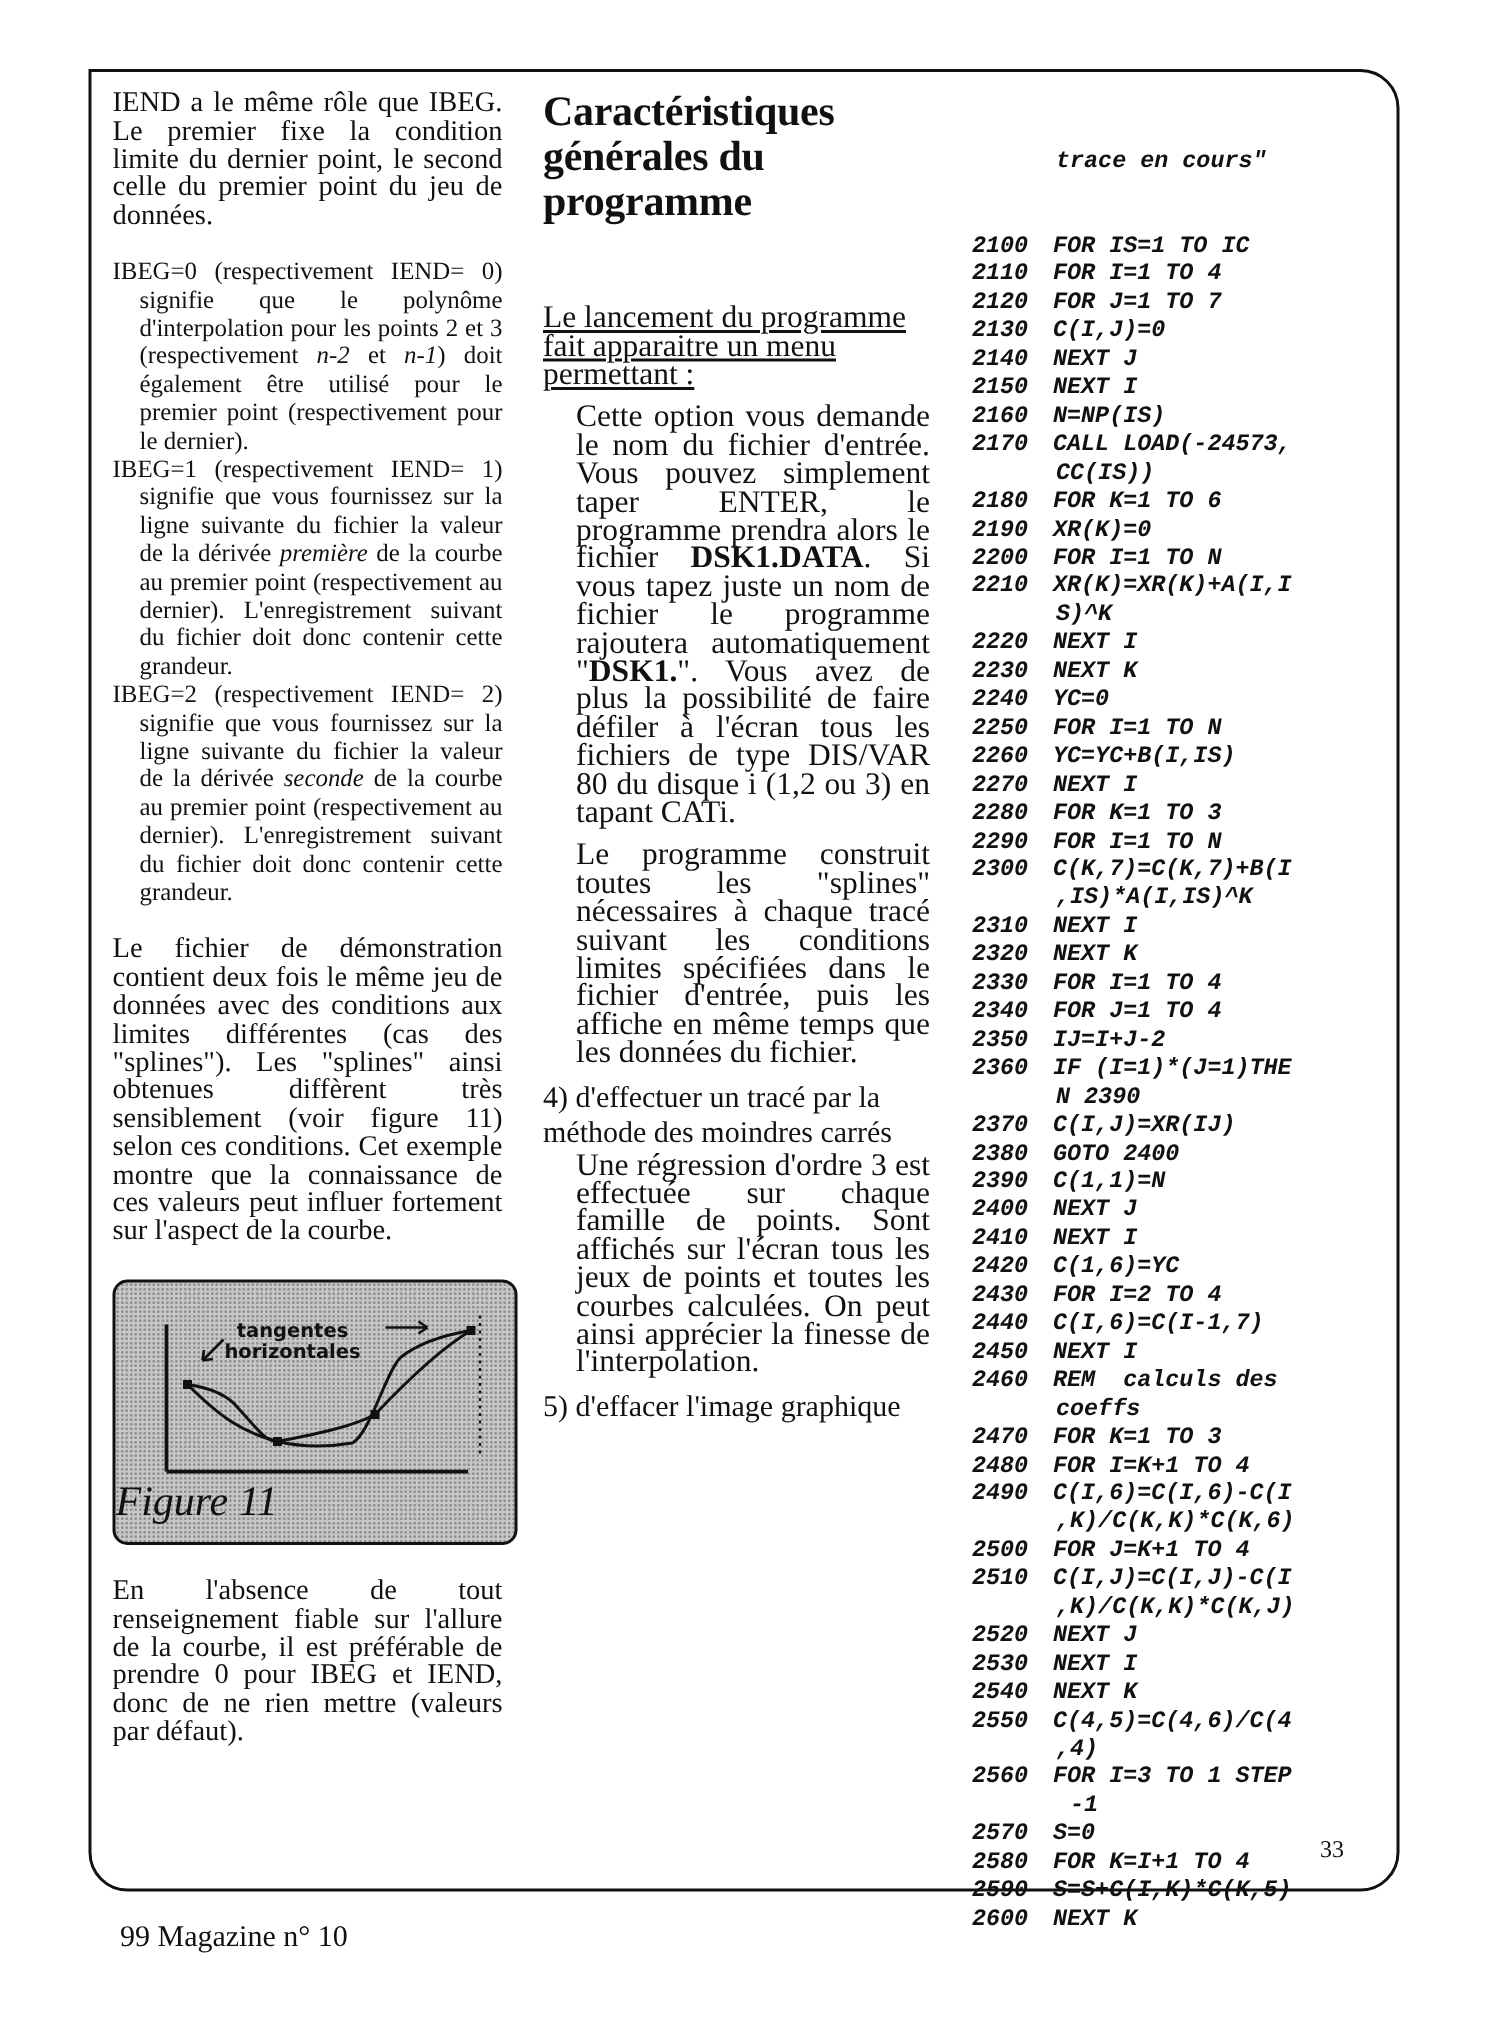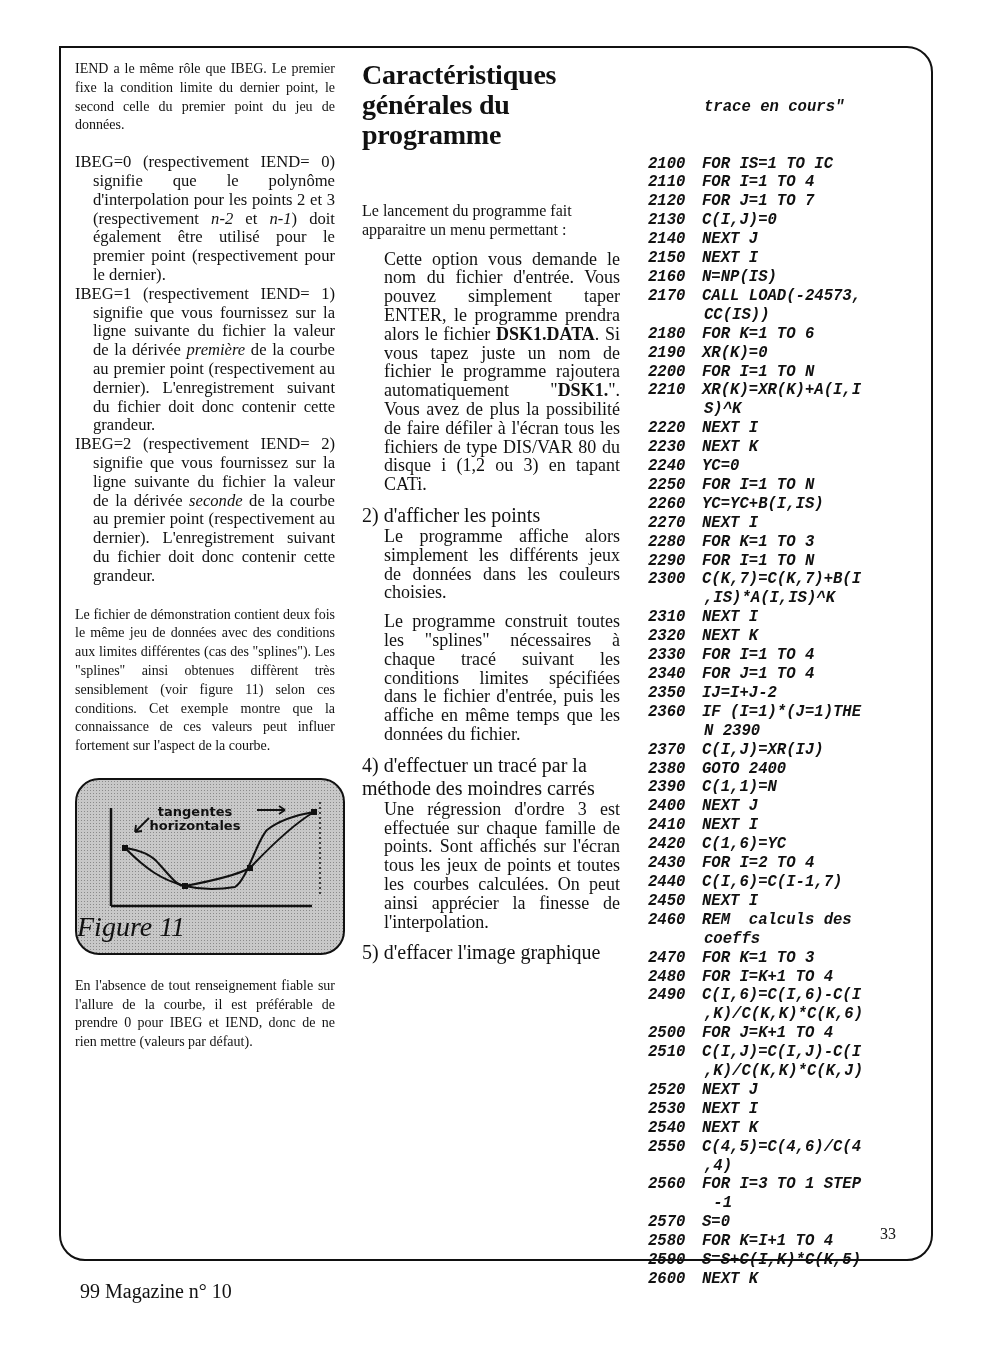--- a/index.html
+++ b/index.html
@@ -4,38 +4,38 @@
 <style>
   html, body { margin: 0; padding: 0; background: #ffffff; }
   body { width: 1000px; height: 1345px; position: relative; overflow: hidden;
          font-family: "Liberation Serif", serif; color: #111; }
   .frame { position: absolute; left: 59px; top: 46px; width: 874px; height: 1215px;
            border: 2.5px solid #111; border-radius: 0 26px 26px 26px; box-sizing: border-box; }
   .col { position: absolute; top: 60px; }
   .col1 { left: 75px; width: 260px; }
   .col2 { left: 362px; width: 262px; }
   .col3 { left: 648px; width: 270px; }
-  .para { font-size: 14px; line-height: 18.8px; text-align: justify; margin: 0; }
+  .para { font-size: 19px; line-height: 18.8px; text-align: justify; margin: 0; }
   .defs { margin-top: 18px; }
   .def { font-size: 16.6px; line-height: 18.8px; text-align: justify;
          padding-left: 18px; text-indent: -18px; margin: 0; }
   .gap { height: 20px; }
   h1.title { font-size: 28px; line-height: 30px; font-weight: bold; margin: 0 0 52px 0; letter-spacing: -0.2px; }
-  .intro { font-size: 16px; line-height: 18.8px; margin: 0 0 10px 0; }
+  .intro { font-size: 21px; line-height: 18.8px; margin: 0 0 10px 0; text-decoration: underline; }
   .item { margin-bottom: 10px; }
   .item-h { font-size: 20px; line-height: 23px; margin: 0; }
-  .item-b { font-size: 18px; line-height: 18.8px; text-align: justify; margin: 0 4px 0 22px; }
+  .item-b { font-size: 21px; line-height: 18.8px; text-align: justify; margin: 0 4px 0 22px; }
   .b { font-weight: bold; }
   .it { font-style: italic; }
   .code { font-family: "Liberation Mono", monospace; font-style: italic; font-weight: bold;
           font-size: 15.6px; line-height: 18.9px; margin: 0; white-space: pre; }
   .code .ln { display: inline-block; width: 54px; }
   .code .cont { display: block; padding-left: 56px; }
   .figure { position: relative; width: 270px; height: 177px; margin: 22px 0 22px 0;
-            border: 2.5px solid #111; border-radius: 24px; box-sizing: border-box;
+            border: 2.5px solid #111; border-radius: 10px; box-sizing: border-box;
             background-color: #c8c8c8;
             background-image: radial-gradient(#8a8a8a 0.8px, transparent 0.9px);
             background-size: 3px 3px; overflow: hidden; }
   .figure svg { position: absolute; left: 0; top: 0; }
   .fig-caption { position: absolute; left: 0; width: 100%; bottom: 10px; text-align: left;
                  font-family: "Liberation Serif", serif; font-style: italic; font-size: 28px; }
   .footer-left { position: absolute; left: 80px; top: 1280px; font-size: 20px; }
   .footer-right { position: absolute; left: 880px; top: 1225px; font-size: 16px; }
 </style>
 </head>
@@ -78,24 +78,20 @@
 </div>
 
 <div class="col col2">
   <h1 class="title">Caractéristiques générales du programme</h1>
   <p class="intro">Le lancement du programme fait apparaitre un menu permettant :</p>
 
   <div class="item">
     <p class="item-b"><span>Cette option vous demande le nom du fichier d'entrée. Vous pouvez simplement taper ENTER, le programme prendra alors le fichier </span><span class="b">DSK1.DATA</span><span>. Si vous tapez juste un nom de fichier le programme rajoutera automatiquement "</span><span class="b">DSK1.</span><span>". Vous avez de plus la possibilité de faire défiler à l'écran tous les fichiers de type DIS/VAR 80 du disque i (1,2 ou 3) en tapant CATi.</span></p>
   </div>
   <div class="item">
-    <p class="item-h">2) d'afficher les points</p>
-    <p class="item-b">Le programme affiche alors simplement les différents jeux de données dans les couleurs choisies.</p>
-  </div>
-  <div class="item">
     <p class="item-b">Le programme construit toutes les "splines" nécessaires à chaque tracé suivant les conditions limites spécifiées dans le fichier d'entrée, puis les affiche en même temps que les données du fichier.</p>
   </div>
   <div class="item">
     <p class="item-h">4) d'effectuer un tracé par la méthode des moindres carrés</p>
     <p class="item-b">Une régression d'ordre 3 est effectuée sur chaque famille de points. Sont affichés sur l'écran tous les jeux de points et toutes les courbes calculées. On peut ainsi apprécier la finesse de l'interpolation.</p>
   </div>
   <div class="item">
     <p class="item-h">5) d'effacer l'image graphique</p>
   </div>
 </div>

